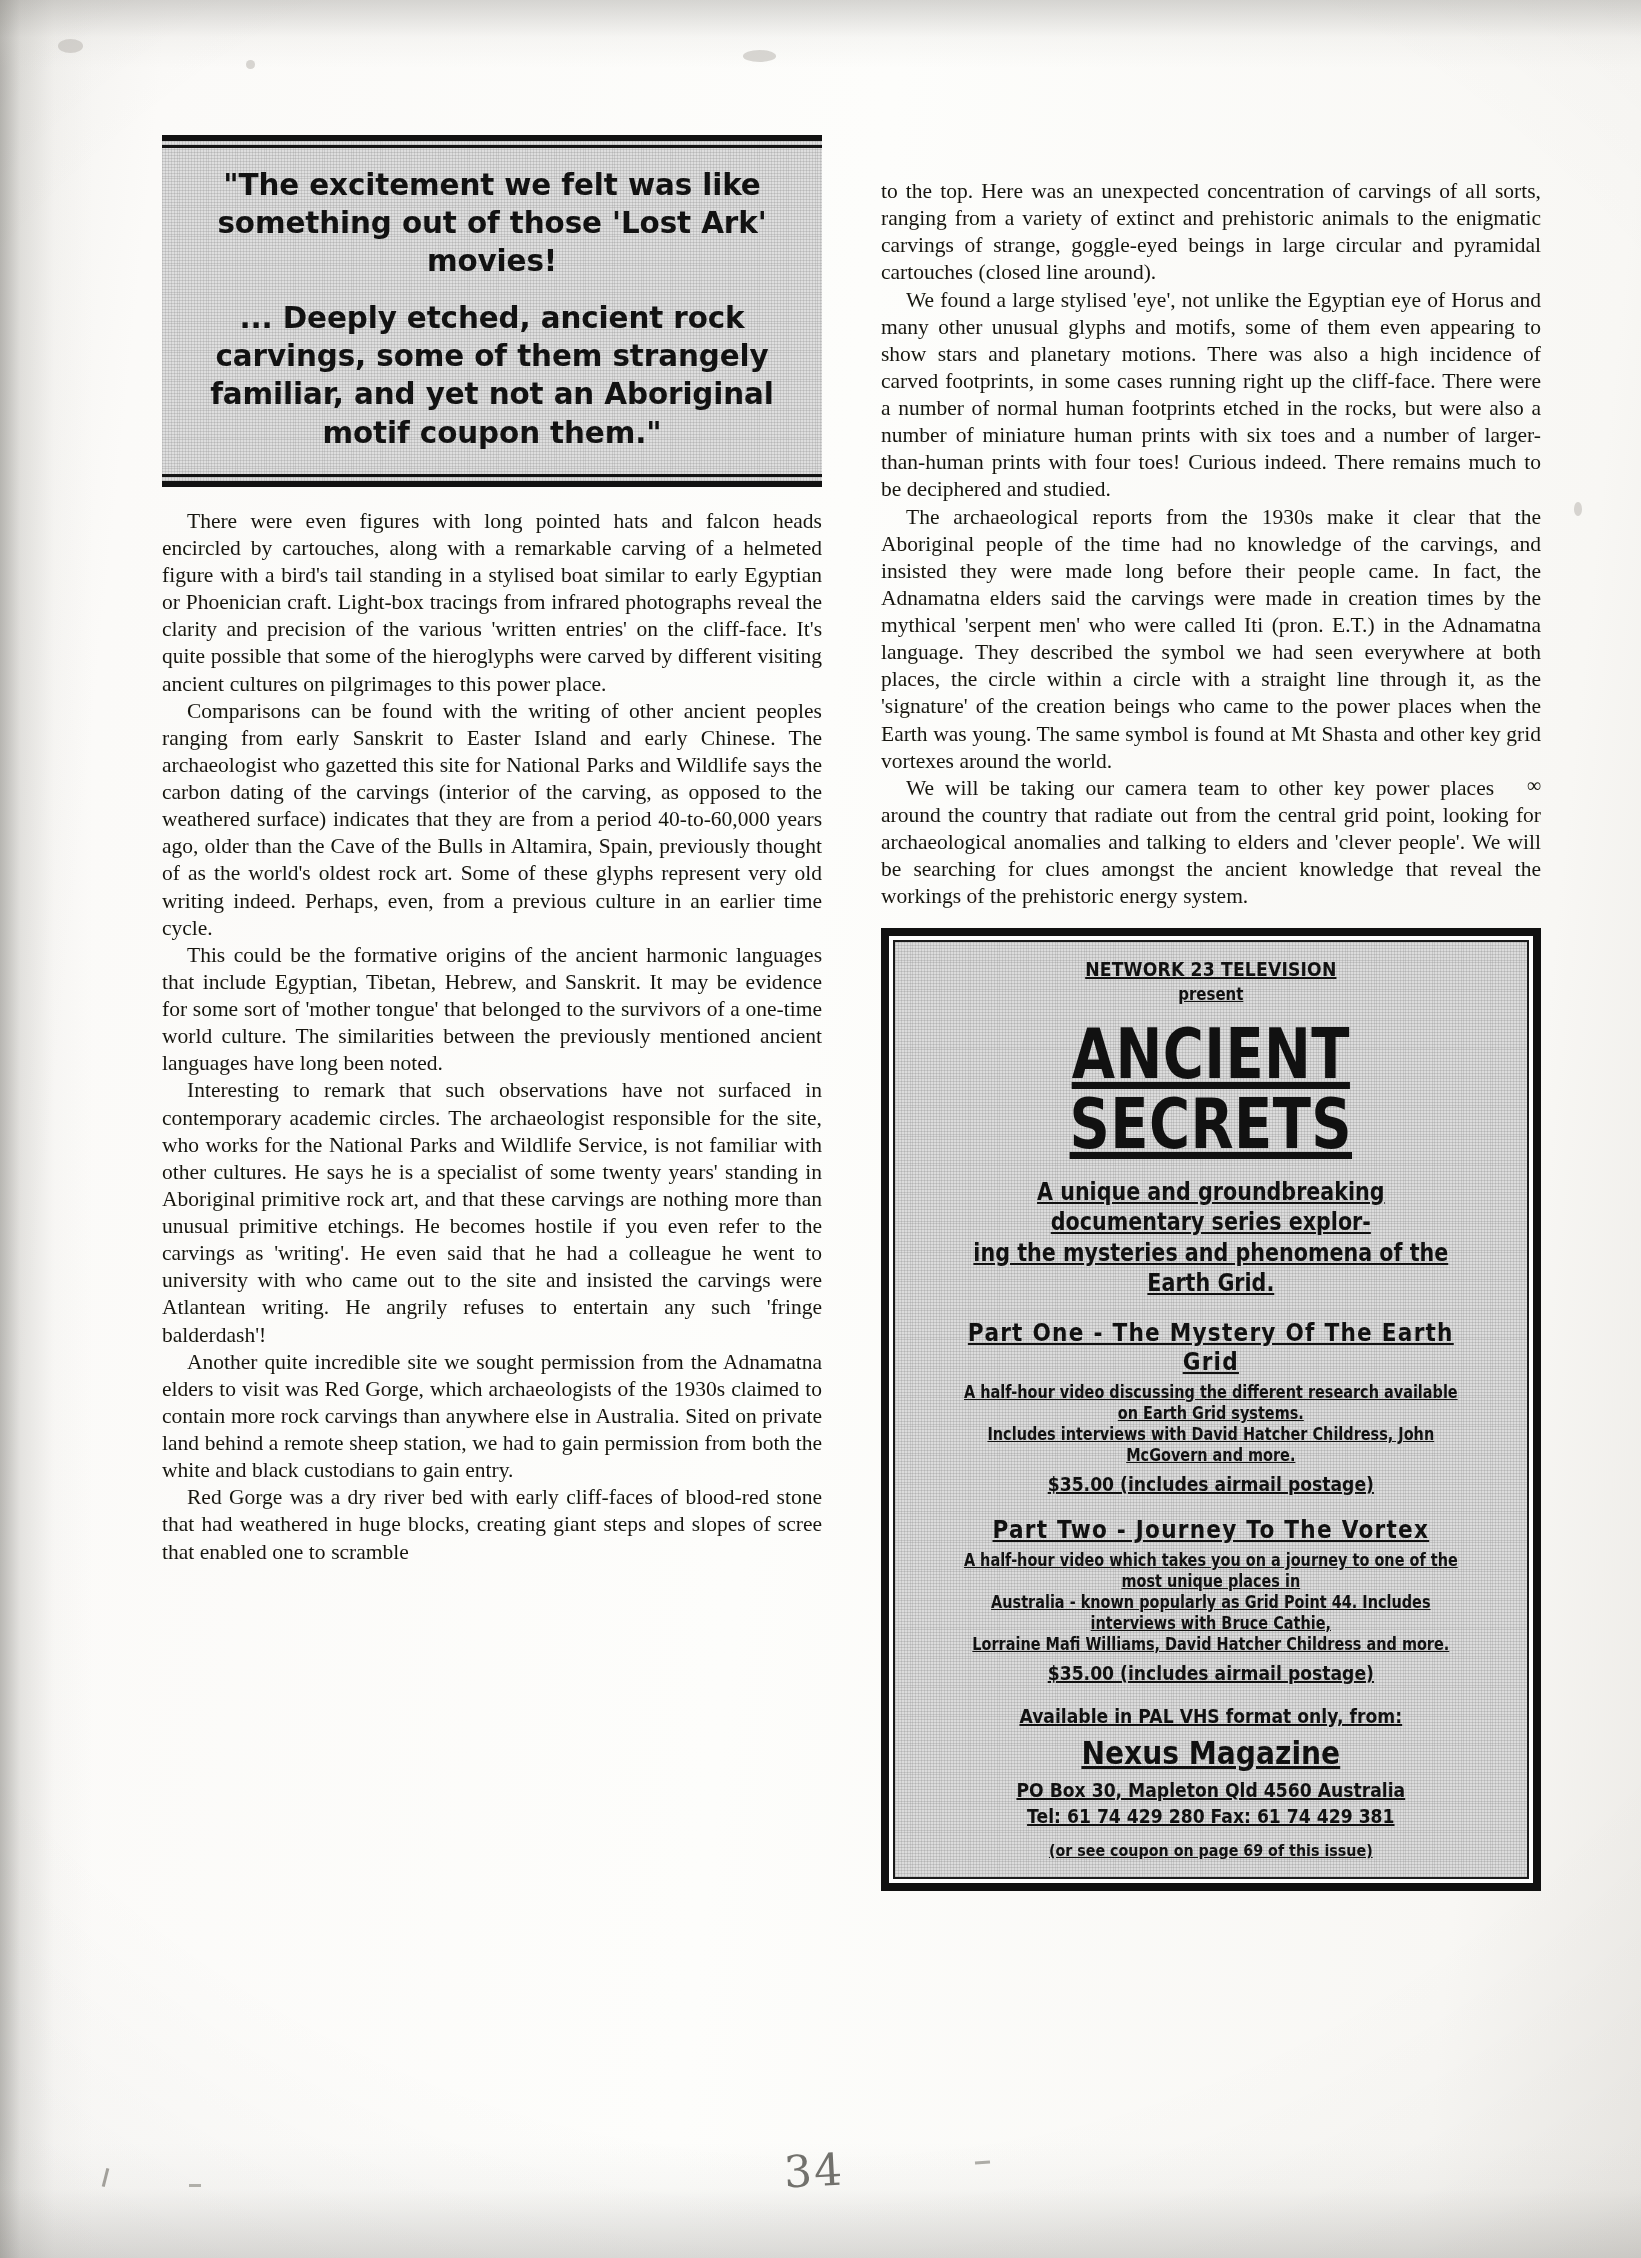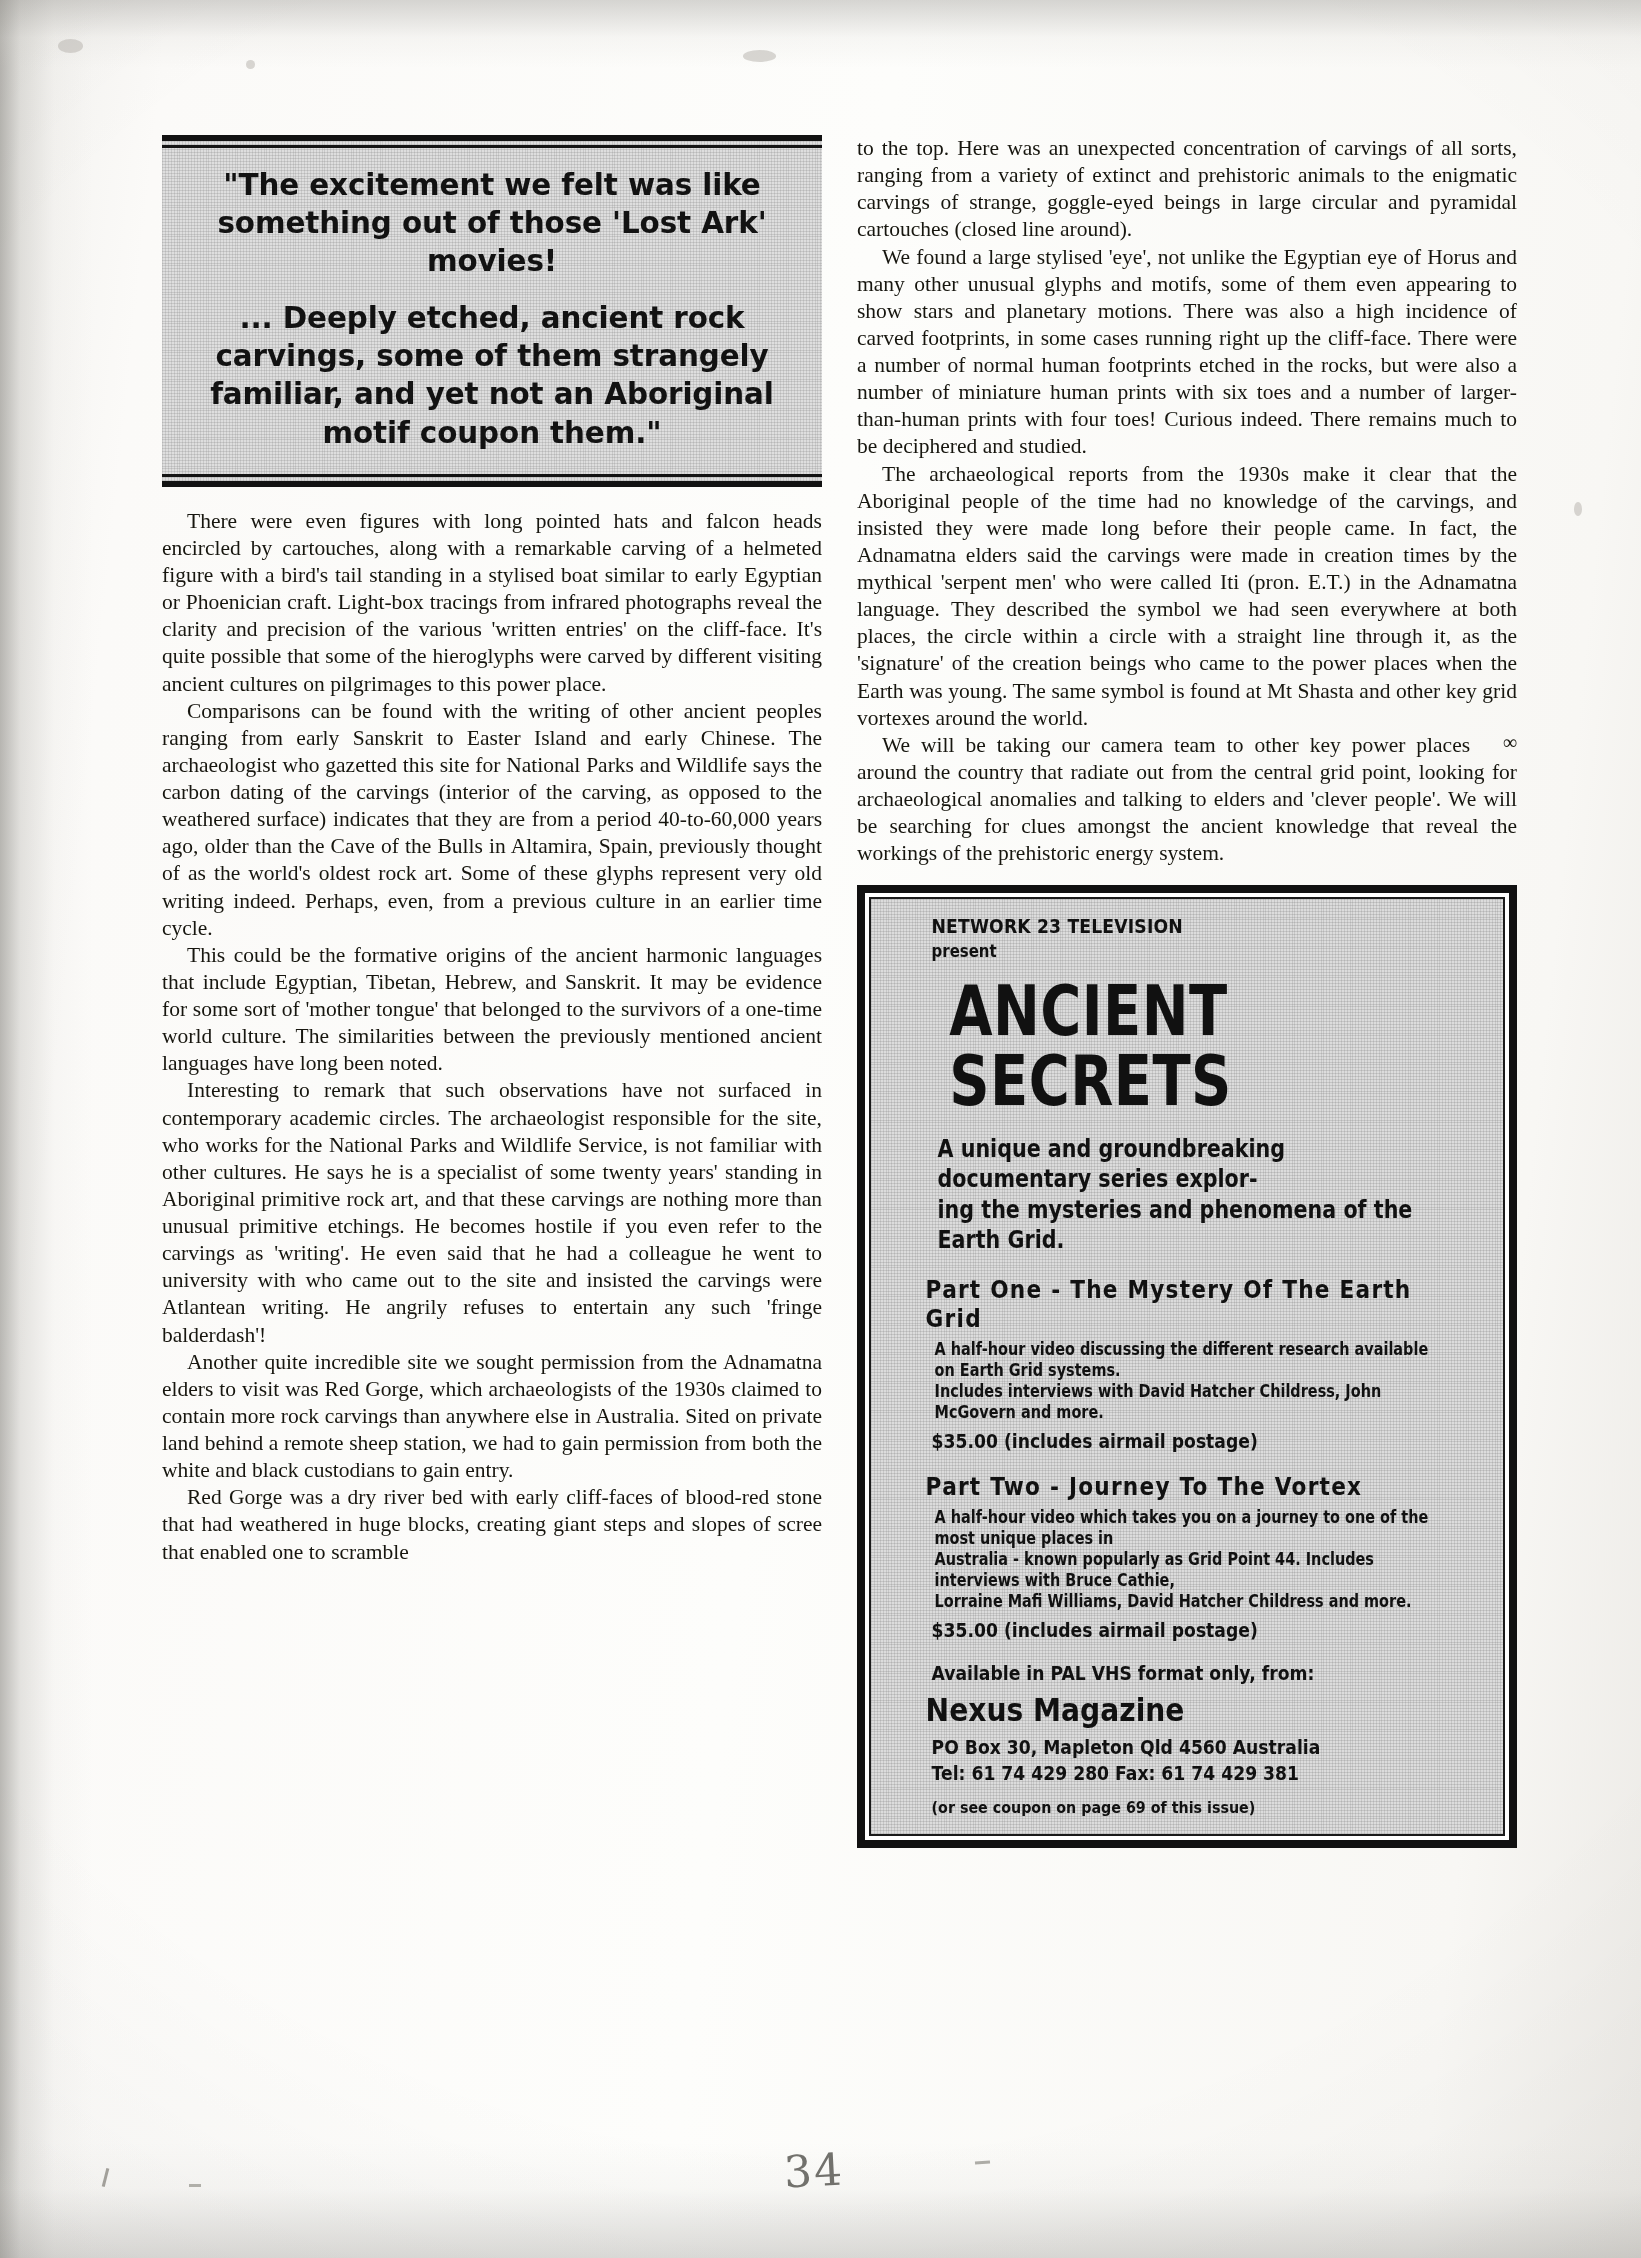--- a/index.html
+++ b/index.html
@@ -57,21 +57,21 @@
     width: 1356px;
     height: 1892px;
   }
 
   .col {
     position: absolute;
     top: 0;
     width: 660px;
   }
   .col-left  { left: 0; }
-  .col-right { left: 695px; }
+  .col-right { left: 719px; margin-top: 43px; }
 
   
   .quote-box {
     position: relative;
     width: 660px;
     margin-bottom: 21px;
     background:
       repeating-linear-gradient(0deg, rgba(120,120,120,0.22) 0px, rgba(120,120,120,0.22) 1px, rgba(255,255,255,0) 1px, rgba(255,255,255,0) 2.9px),
       repeating-linear-gradient(90deg, rgba(120,120,120,0.20) 0px, rgba(120,120,120,0.20) 1px, rgba(255,255,255,0) 1px, rgba(255,255,255,0) 2.9px),
       #dedede;
@@ -135,23 +135,24 @@
     padding: 3.9px;
     background: #ffffff;
   }
   .ad-inner {
     border: 2.9px solid #1a1a1a;
     padding: 15.4px 19.3px 17.4px 19.3px;
     background:
       repeating-linear-gradient(0deg, rgba(115,115,115,0.22) 0px, rgba(115,115,115,0.22) 1px, rgba(255,255,255,0) 1px, rgba(255,255,255,0) 2.9px),
       repeating-linear-gradient(90deg, rgba(115,115,115,0.20) 0px, rgba(115,115,115,0.20) 1px, rgba(255,255,255,0) 1px, rgba(255,255,255,0) 2.9px),
       #dcdcdc;
-    text-align: left;
+    text-align: center;
     font-family: "DejaVu Sans", "Liberation Sans", sans-serif;
     color: #111111;
+    text-decoration: underline;
   }
   .ad-network {
     font-weight: bold;
     font-size: 20px;
     letter-spacing: 0.2px;
     transform: scaleX(0.86);
     margin-bottom: 2.9px;
   }
   .ad-present {
     font-weight: bold;

